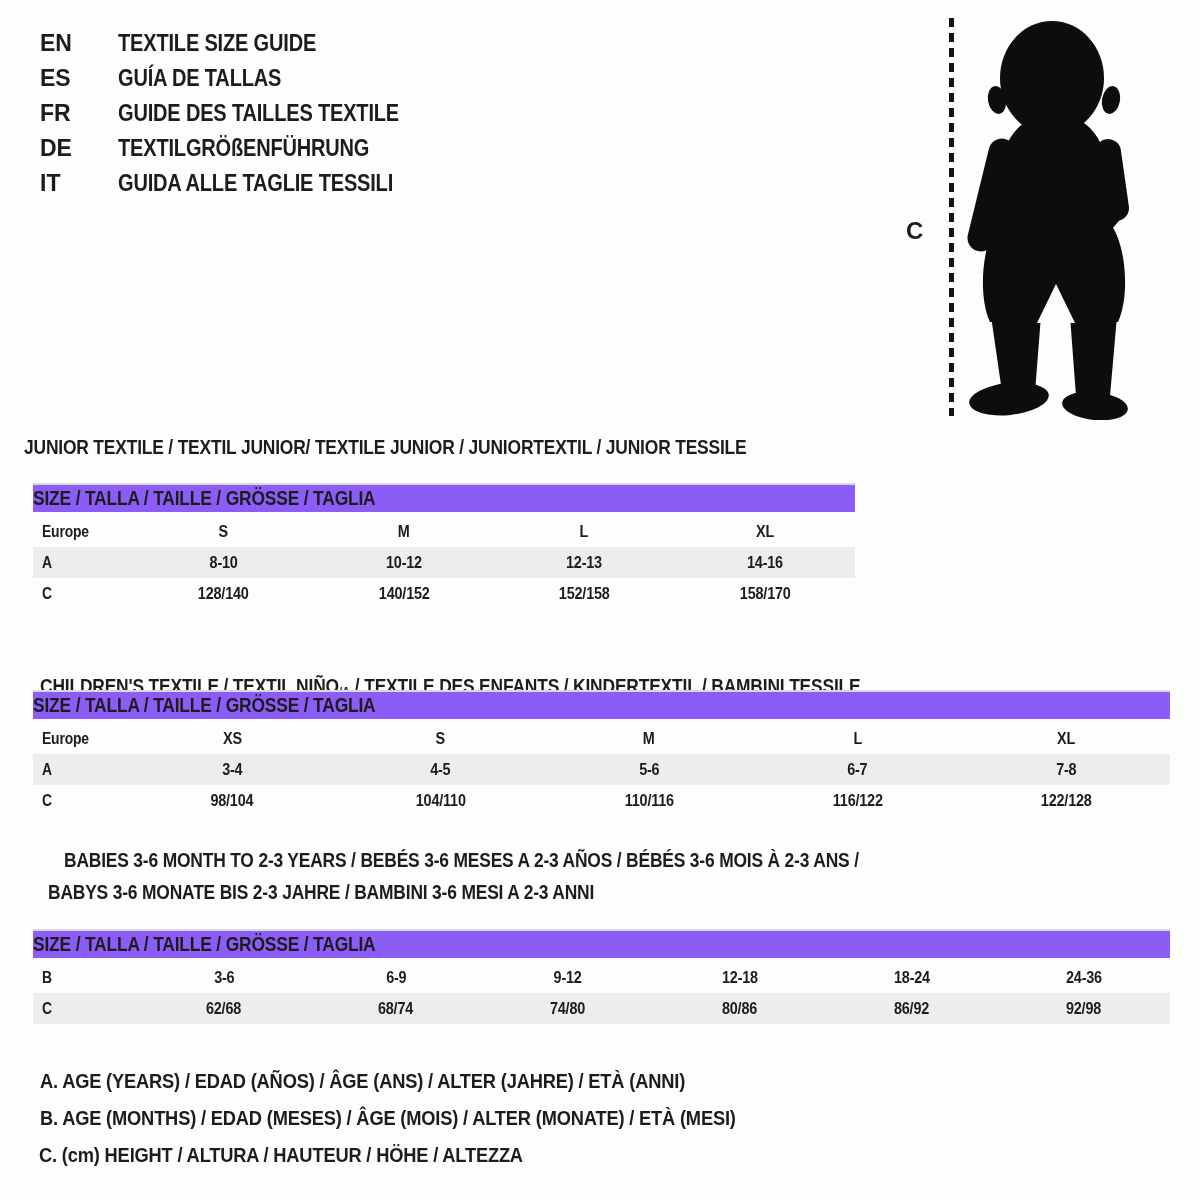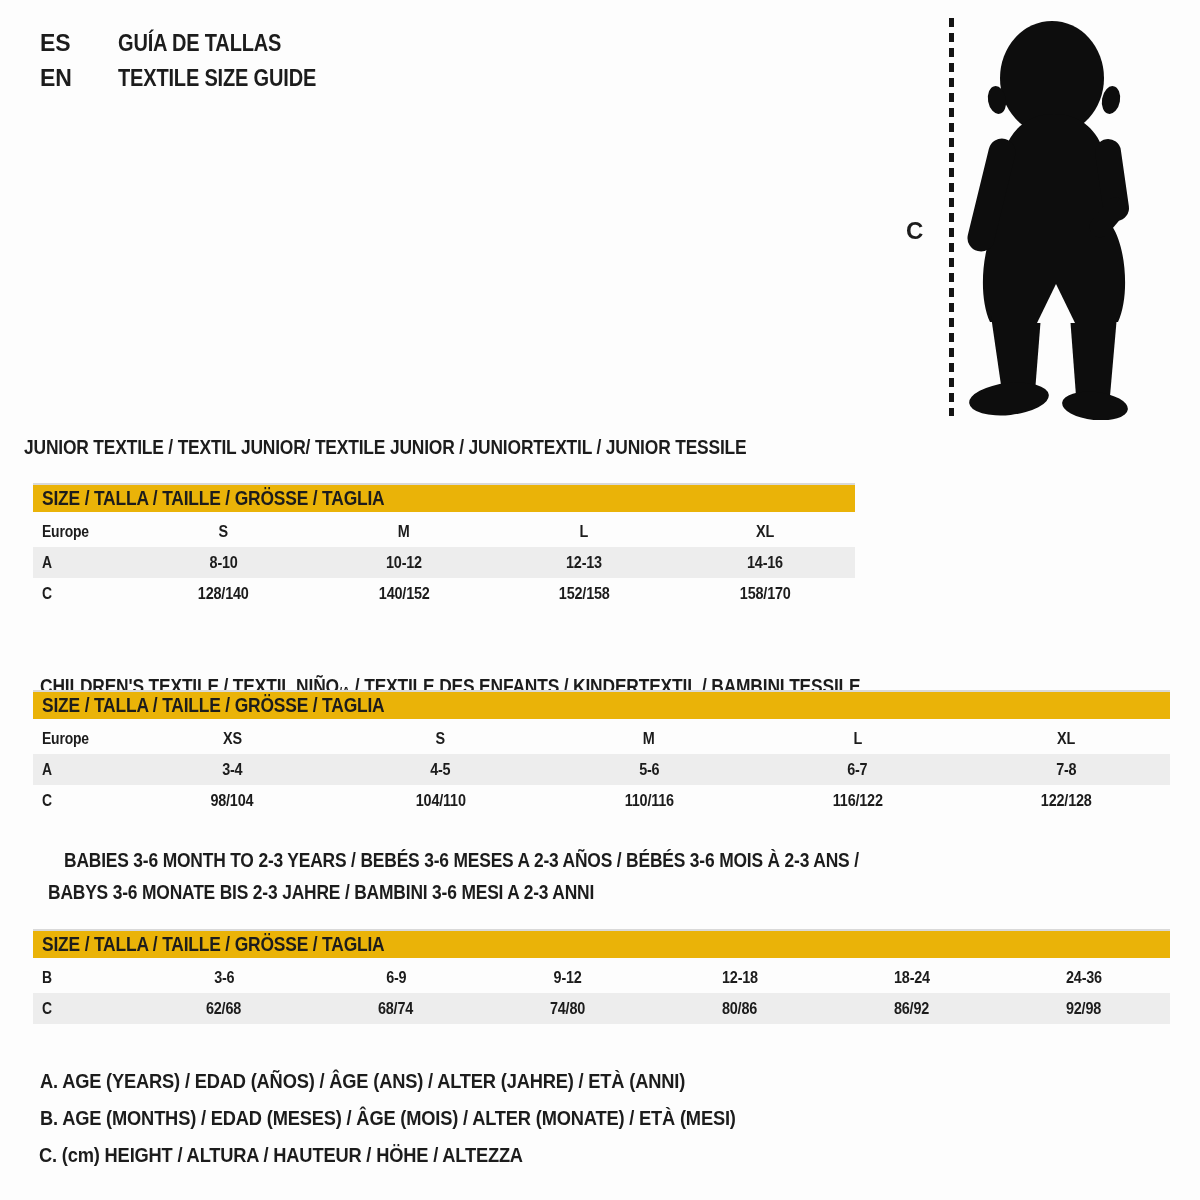--- a/index.html
+++ b/index.html
@@ -37,22 +37,22 @@
   .title-babies-1 { left:40px; top:849px;margin-left:24px; }
   .title-babies-2 { left:48px; top:881px; }
   .sub-small { font-size:13px; vertical-align:-3px; letter-spacing:0; }
 
   
   .size-table { position:absolute; }
   .tbl-junior   { left:33px; top:483px; width:822px; }
   .tbl-children { left:33px; top:690px; width:1137px; }
   .tbl-babies   { left:33px; top:929px; width:1137px; }
   .bar {
-    height:29px; background:#eab308; border-top:2px solid #d9d9d9;
-    display:flex; align-items:center; padding-left:9px;
+    height:29px; background:#8b5cf6; border-top:2px solid #d9d9d9;
+    display:flex; align-items:center; 
     font-size:20px; margin-bottom:4px;
   }
   .trow { display:grid; height:31px; align-items:center; font-size:16px; }
   .cols4 { grid-template-columns:100px repeat(4,1fr); }
   .cols5 { grid-template-columns:95px repeat(5,1fr); }
   .cols6 { grid-template-columns:105px repeat(6,1fr); }
   .alt { background:#ededed; }
   .trow .lbl { padding-left:9px; text-align:left; }
   .trow .val { text-align:center; }
 
@@ -60,26 +60,38 @@
   .legend-line { font-size:21px;text-align:right; }
   .legend-a { left:40px; top:1069px; }
   .legend-b { left:40px; top:1106px; }
   .legend-c { left:39px; top:1143px; }
 </style>
 </head>
 <body>
 
 <section class="abs lang-list">
   <div class="lang-row">
+    <span class="lang-code">EN</span>
+    <span class="cond">TEXTILE SIZE GUIDE</span>
+  </div>
+  <div class="lang-row">
     <span class="lang-code">ES</span>
     <span class="cond">GUÍA DE TALLAS</span>
   </div>
   <div class="lang-row">
-    <span class="lang-code">EN</span>
-    <span class="cond">TEXTILE SIZE GUIDE</span>
+    <span class="lang-code">FR</span>
+    <span class="cond">GUIDE DES TAILLES TEXTILE</span>
+  </div>
+  <div class="lang-row">
+    <span class="lang-code">DE</span>
+    <span class="cond">TEXTILGRÖßENFÜHRUNG</span>
+  </div>
+  <div class="lang-row">
+    <span class="lang-code">IT</span>
+    <span class="cond">GUIDA ALLE TAGLIE TESSILI</span>
   </div>
 </section>
 
 <div class="abs measure-line"></div>
 <div class="abs measure-label">C</div>
 <svg class="abs toddler" width="180" height="404" viewBox="0 0 180 404" aria-hidden="true">
   <g fill="#0d0d0d">
     <ellipse cx="88" cy="62" rx="52" ry="57"></ellipse>
     <ellipse cx="33" cy="84" rx="9" ry="14" transform="rotate(-10 33 84)"></ellipse>
     <ellipse cx="147" cy="84" rx="9" ry="14" transform="rotate(10 147 84)"></ellipse>

